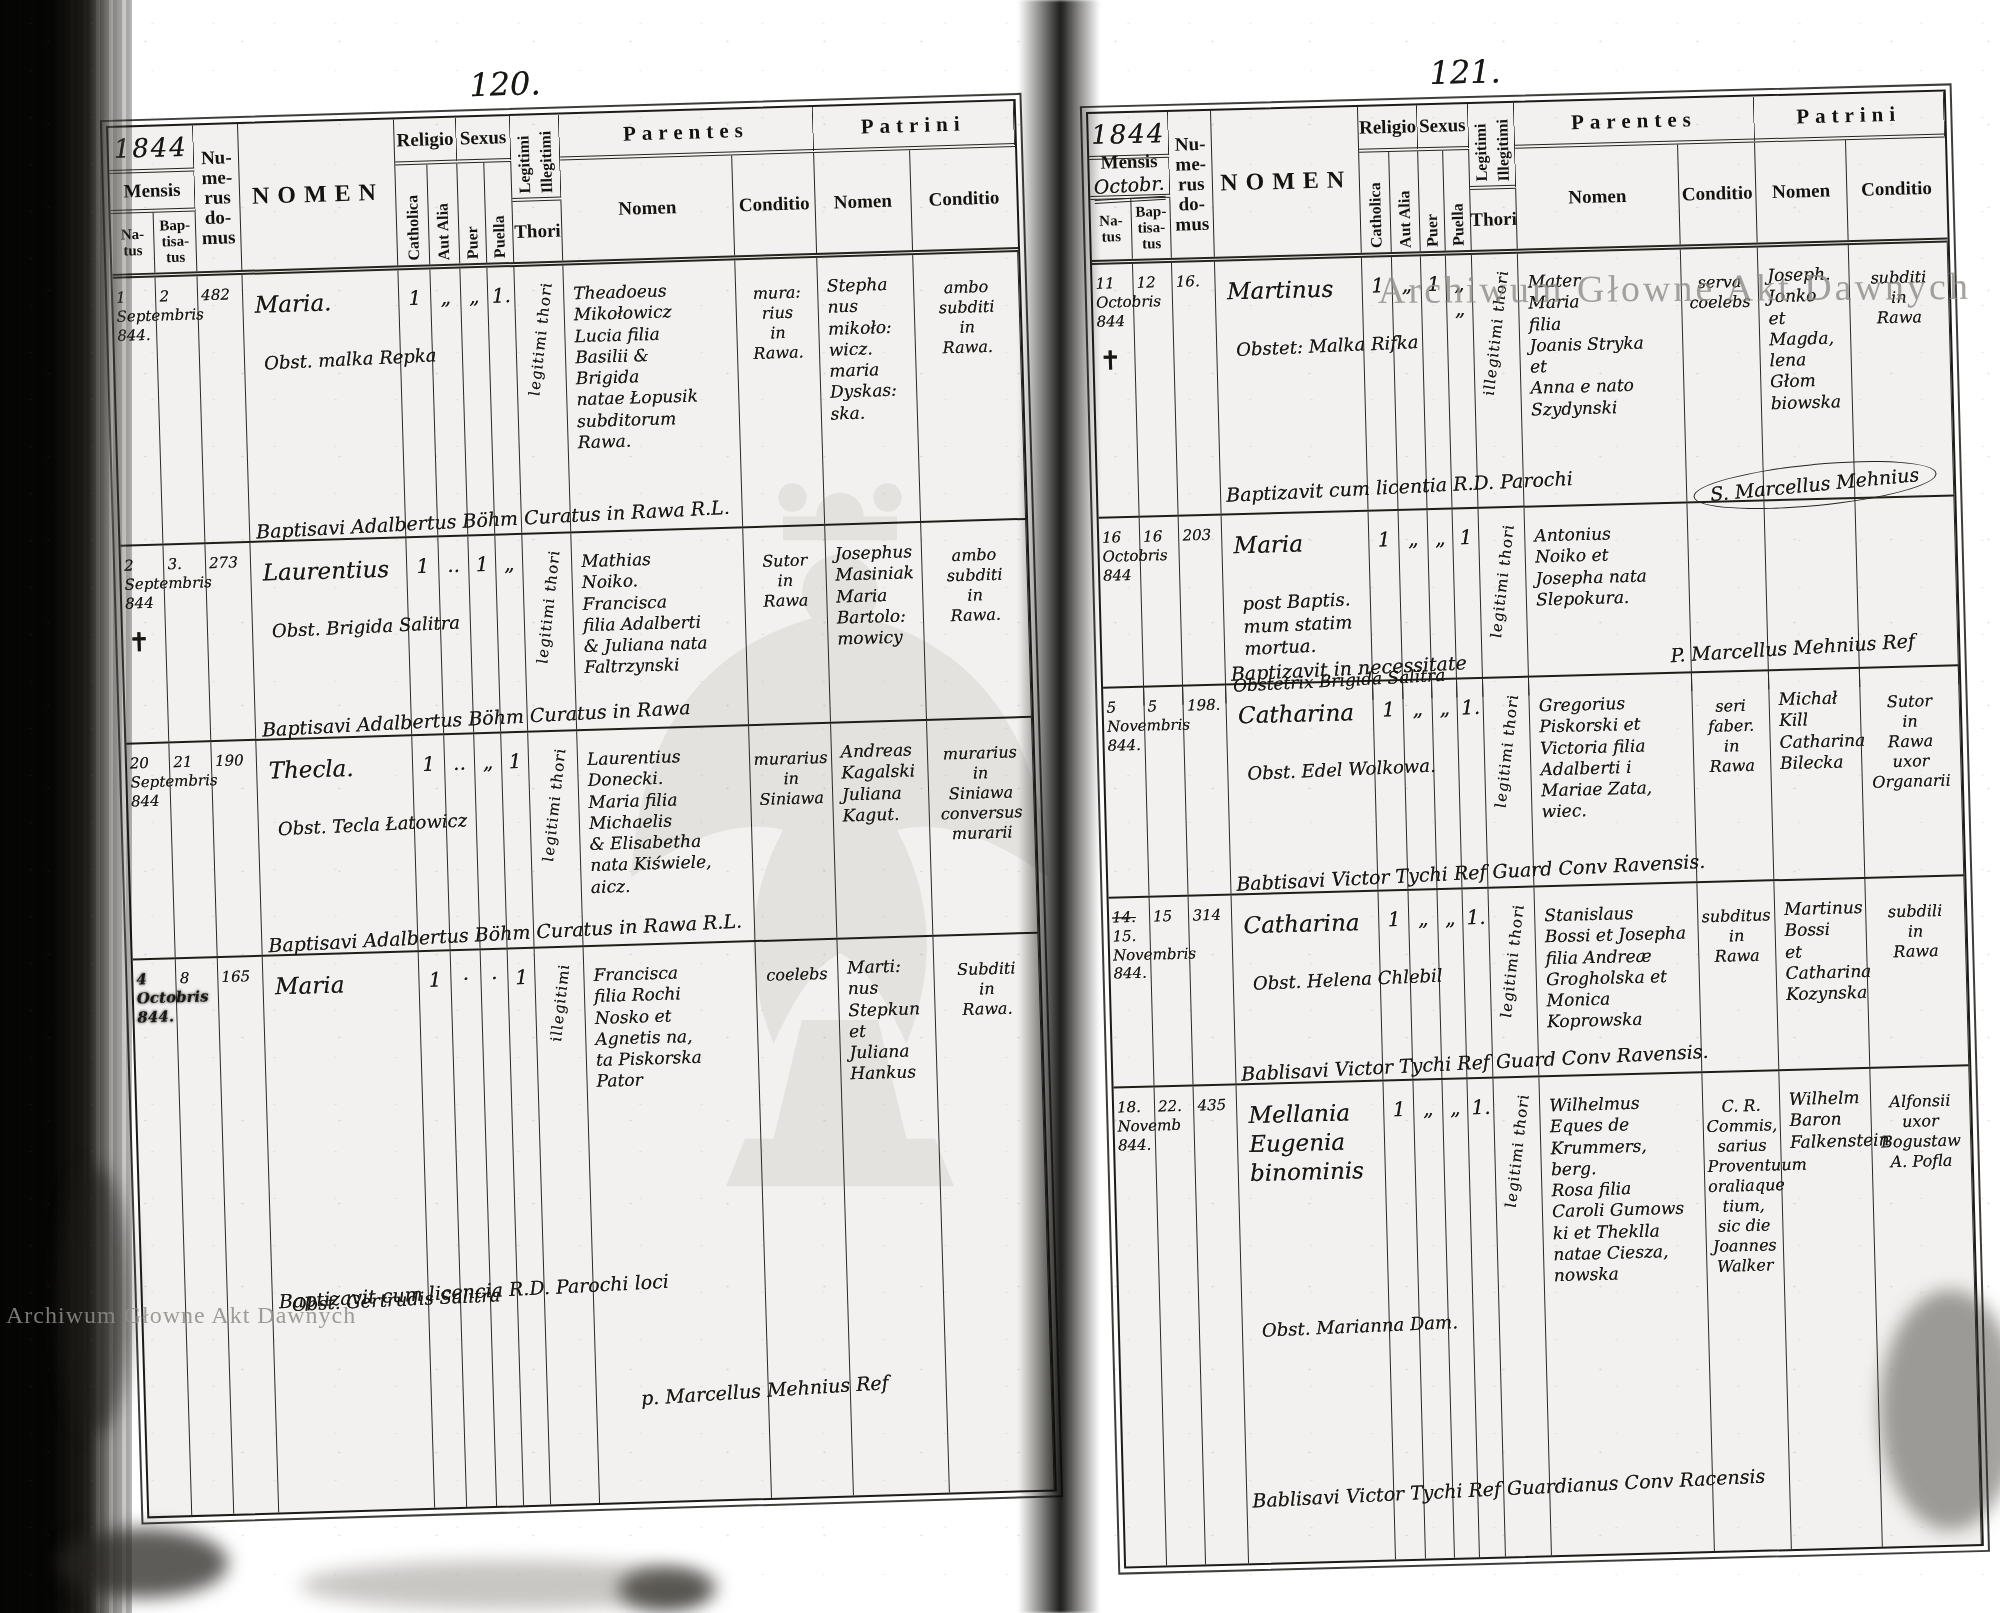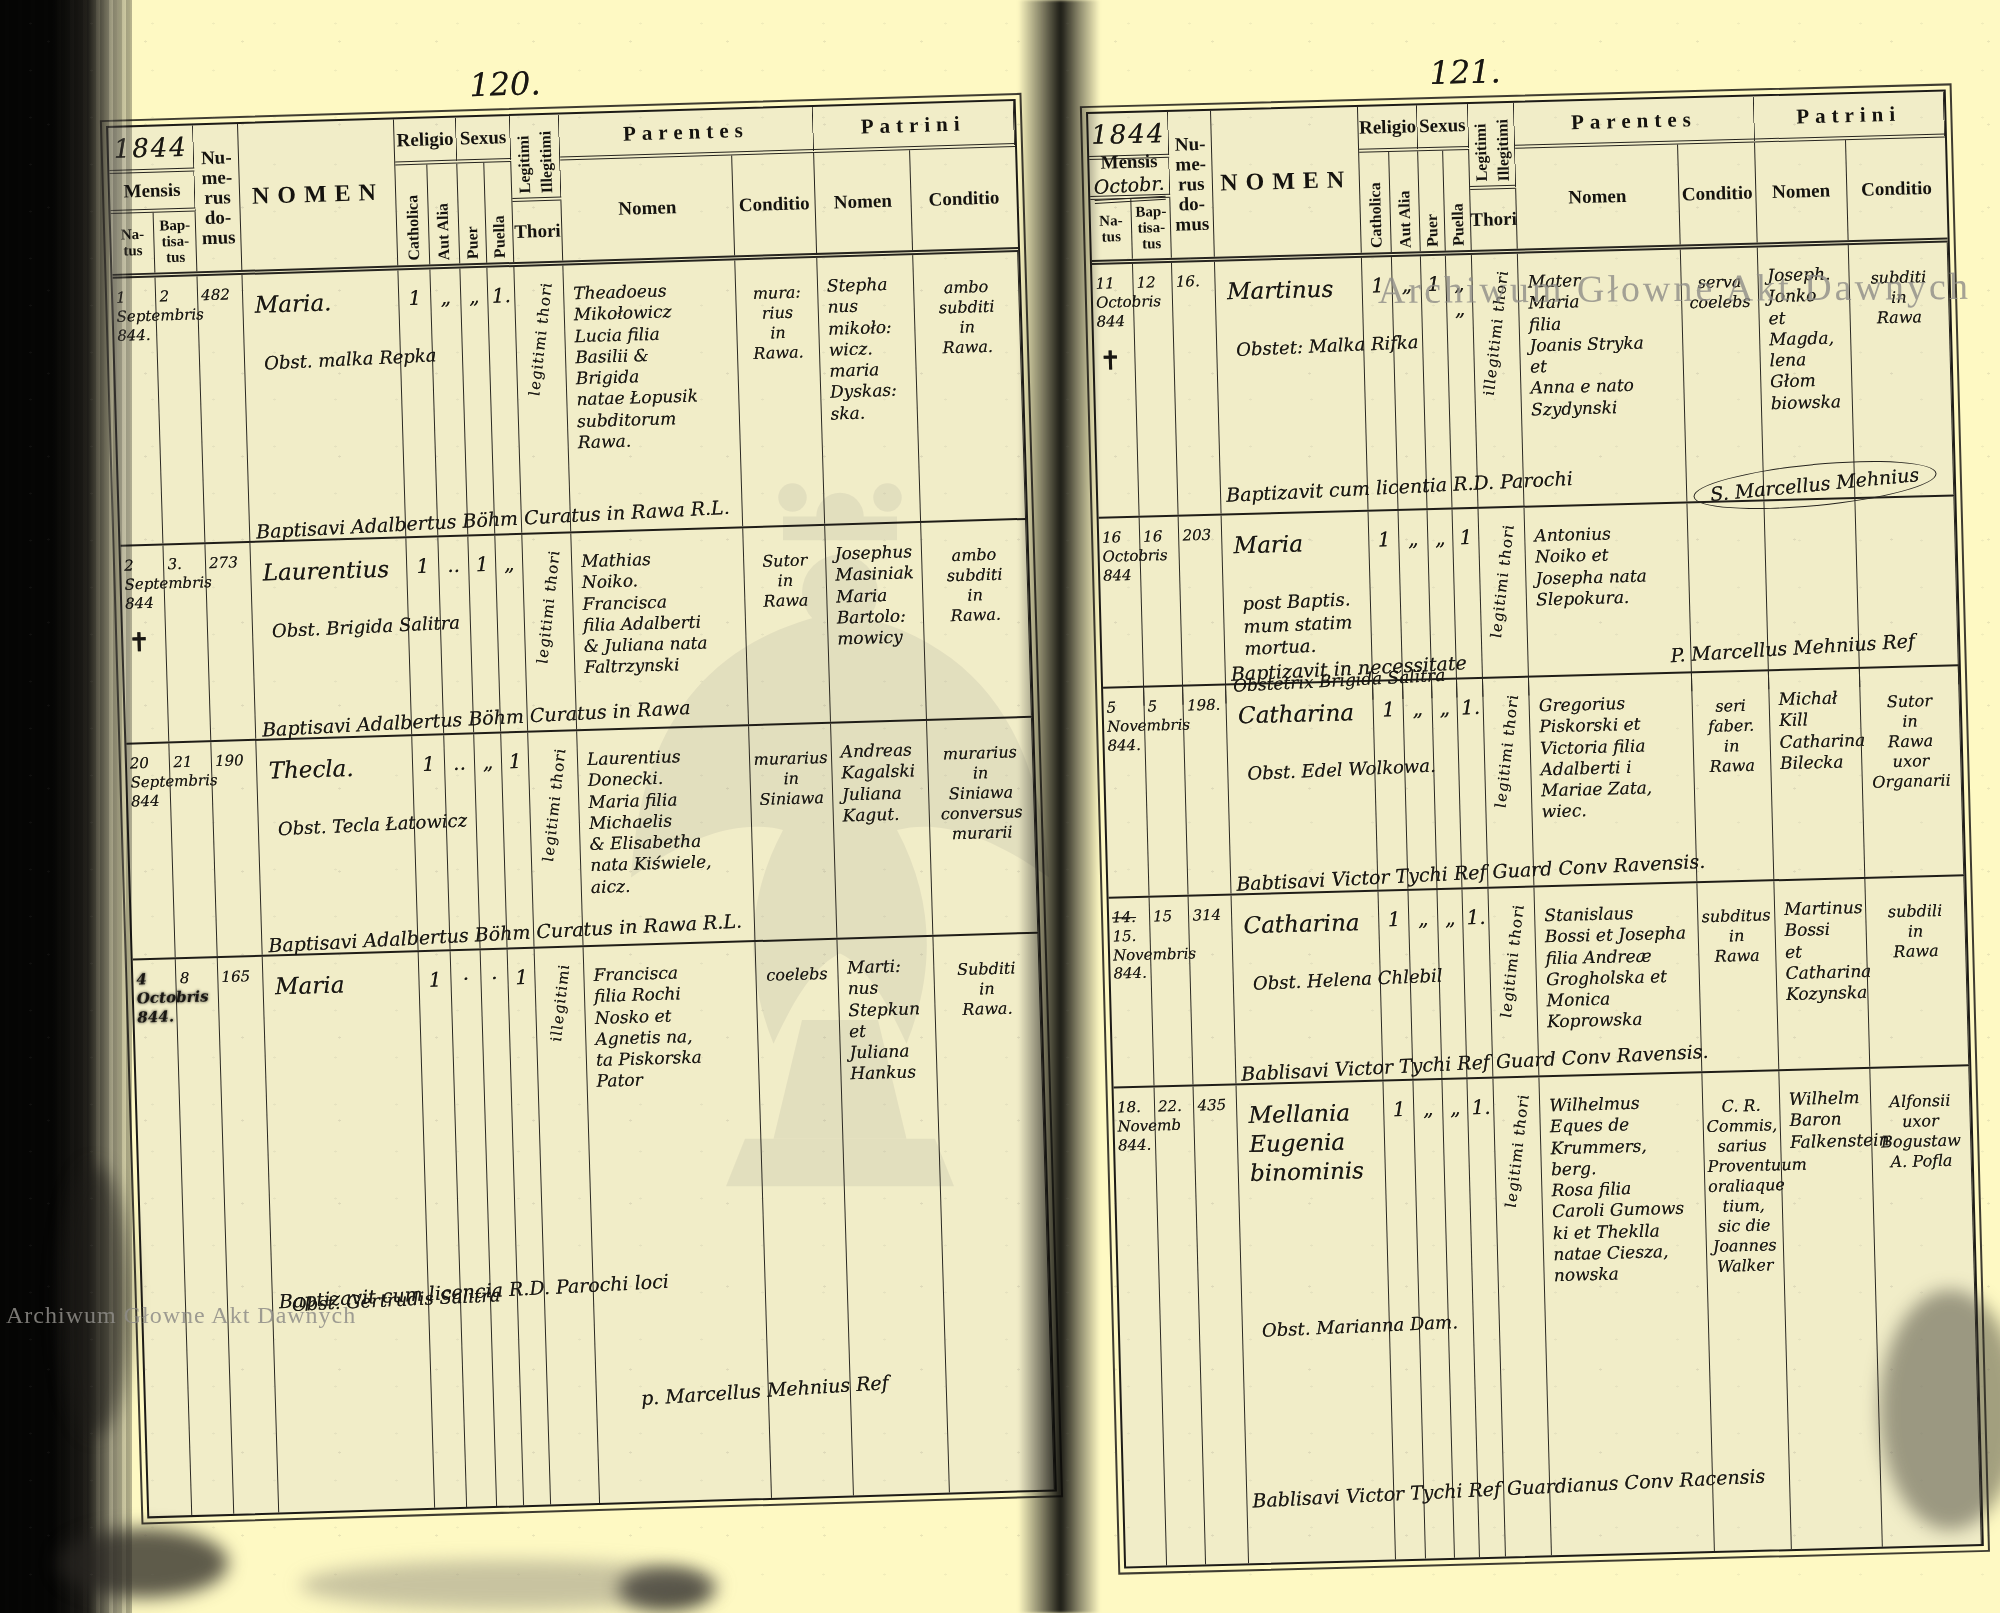--- a/index.html
+++ b/index.html
@@ -1,16 +1,16 @@
 <!DOCTYPE html>
 <html><head>
 <meta charset="utf-8">
 <style>
   html,body{margin:0;padding:0;background:#b9b6b0;}
-  .scan{position:relative;width:2000px;height:1613px;background:#fef9c3;overflow:hidden;
+  .scan{position:relative;width:2000px;height:1613px;background:#ffffff;overflow:hidden;
         font-family:"Liberation Serif",serif;}
   .scan::before{content:"";position:absolute;inset:0;z-index:5;pointer-events:none;
     background-image:radial-gradient(rgba(90,88,82,.13) 1px,transparent 1.4px),
                      radial-gradient(rgba(120,118,110,.10) 1px,transparent 1.5px);
     background-size:97px 83px,61px 47px;}
   
   .edge-left{position:absolute;left:0;top:0;bottom:0;width:132px;z-index:4;
     background:linear-gradient(90deg,#060605 0 52px,#27251f 66%,rgba(120,117,110,.45) 86%,rgba(120,117,110,0) 100%);}
   .edge-left::after{content:"";position:absolute;inset:0;
     background:repeating-linear-gradient(90deg,rgba(0,0,0,.55) 0 5px,rgba(70,68,60,.35) 5px 9px,rgba(0,0,0,.6) 9px 13px);

